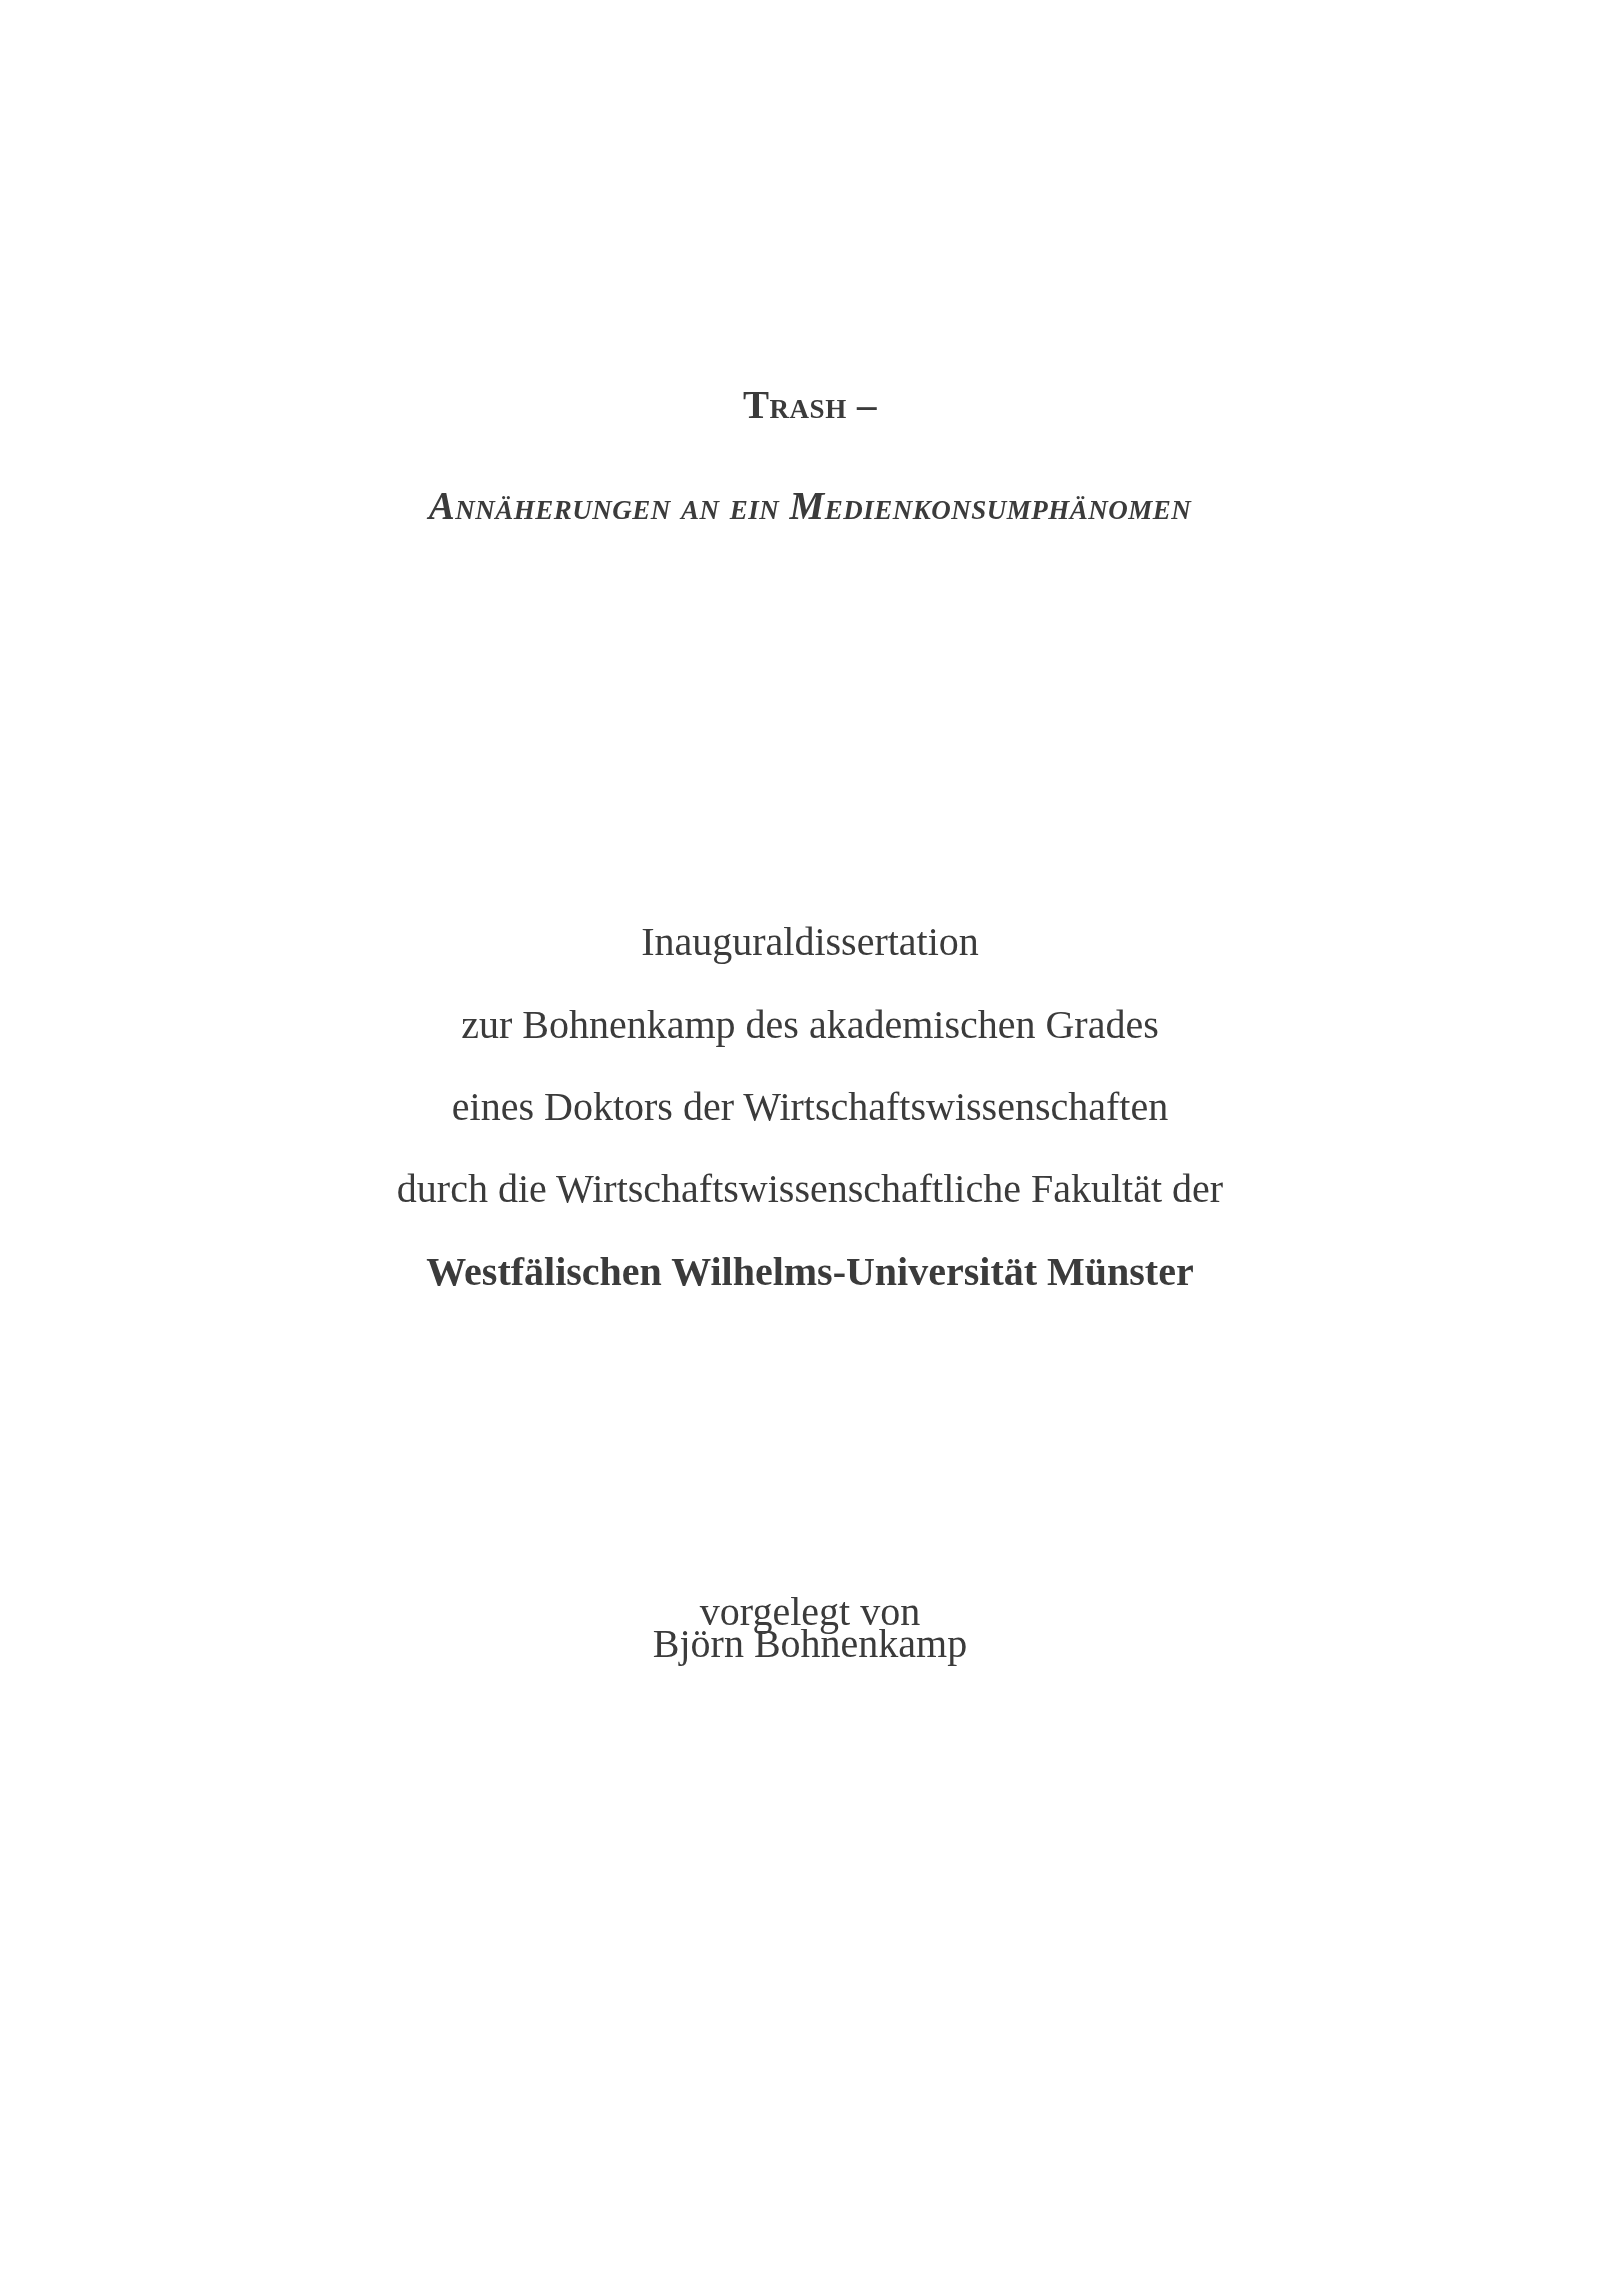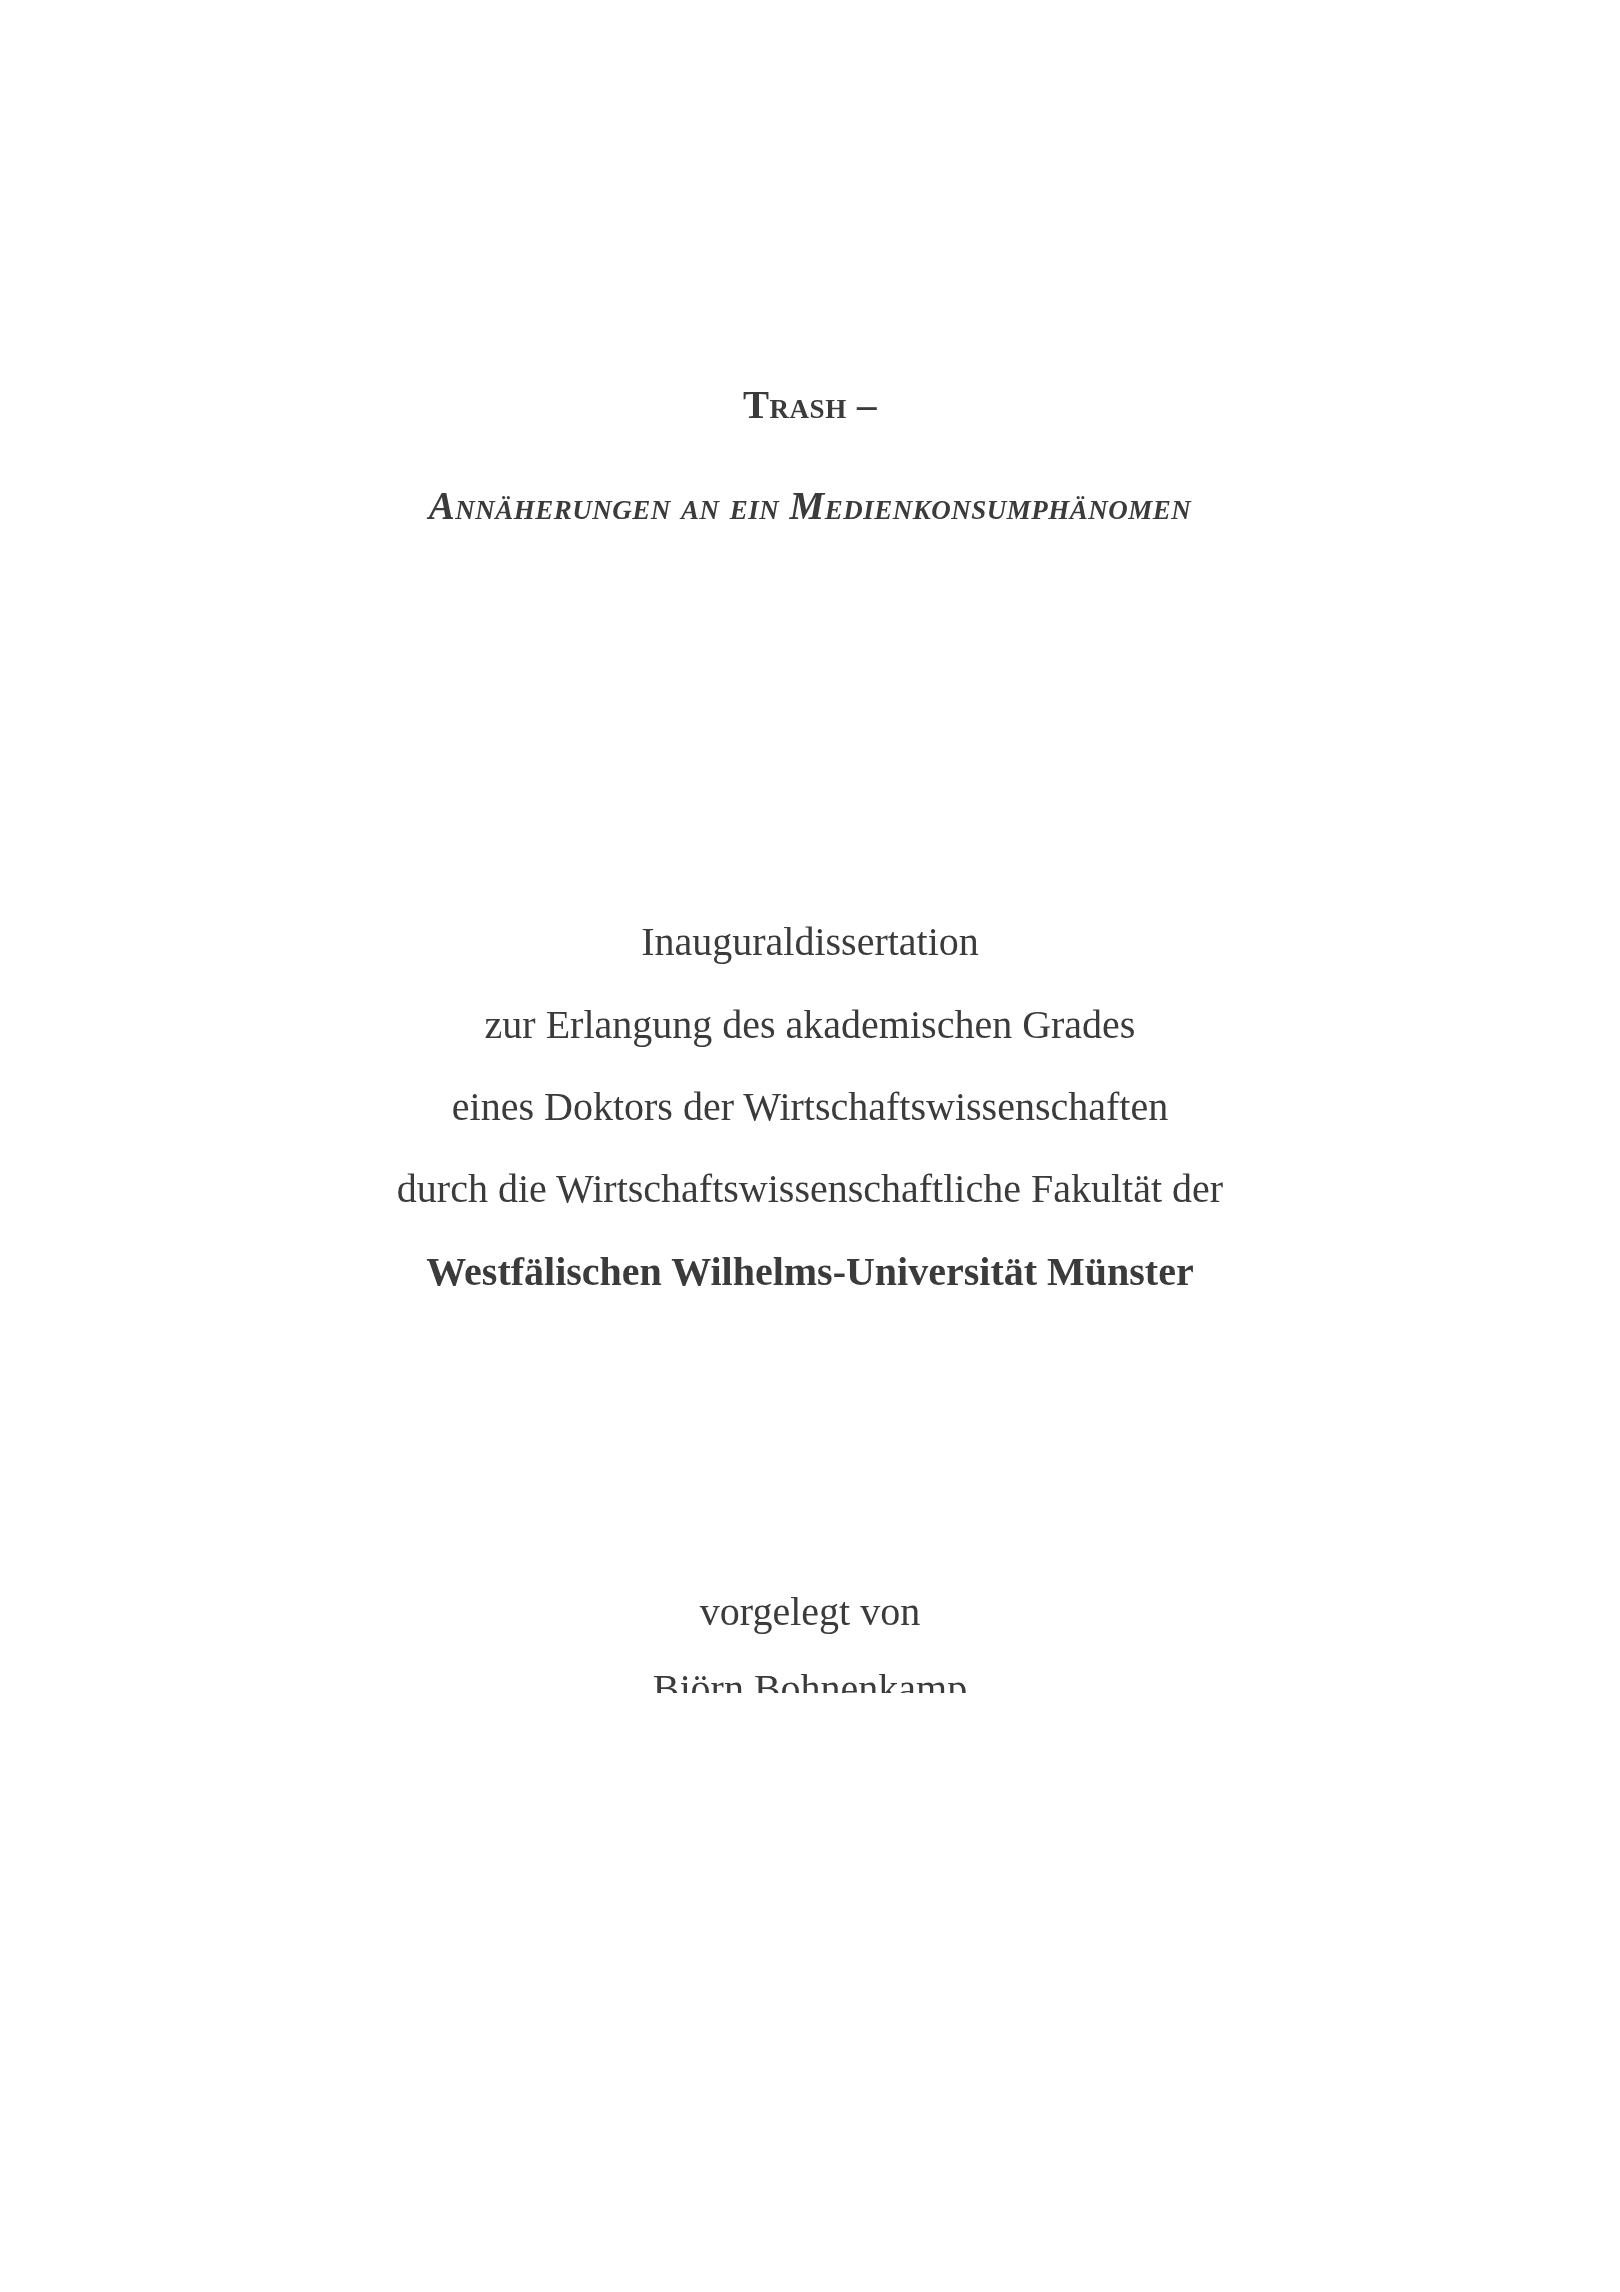--- a/index.html
+++ b/index.html
@@ -34,35 +34,35 @@
     font-weight: 400;
   }
   .t1 { top: 385px; }
   .t2 { top: 486px; font-style: italic; }
   .s0 { top: 922px; }
   .s1 { top: 1005px; }
   .s2 { top: 1087px; }
   .s3 { top: 1169px; font-family: Liberation Serif, serif; }
   .s4 { top: 1252px; font-weight: bold; }
   .p0 { top: 1592px; }
-  .p1 { top: 1669px; }
+  .p1 { top: 1624px; }
   .y0 { top: 1773px; }
 </style>
 </head>
 <body>
 
 <div class="page" style="color: rgb(59, 59, 59);">
 
   <div class="line title-line t1">Trash –</div>
 
   <div class="line title-line t2">Annäherungen an ein Medienkonsumphänomen</div>
 
   <div class="line body-line s0">Inauguraldissertation</div>
 
-  <div class="line body-line s1">zur Erlangung des akademischen Grades</div>
+  <div class="line body-line s1">zur Bohnenkamp des akademischen Grades</div>
 
   <div class="line body-line s2">eines Doktors der Wirtschaftswissenschaften</div>
 
   <div class="line body-line s3">durch die Wirtschaftswissenschaftliche Fakultät der</div>
 
   <div class="line body-line s4">Westfälischen Wilhelms-Universität Münster</div>
 
   <div class="line body-line p0">vorgelegt von</div>
 
   <div class="line body-line p1">Björn Bohnenkamp</div>

